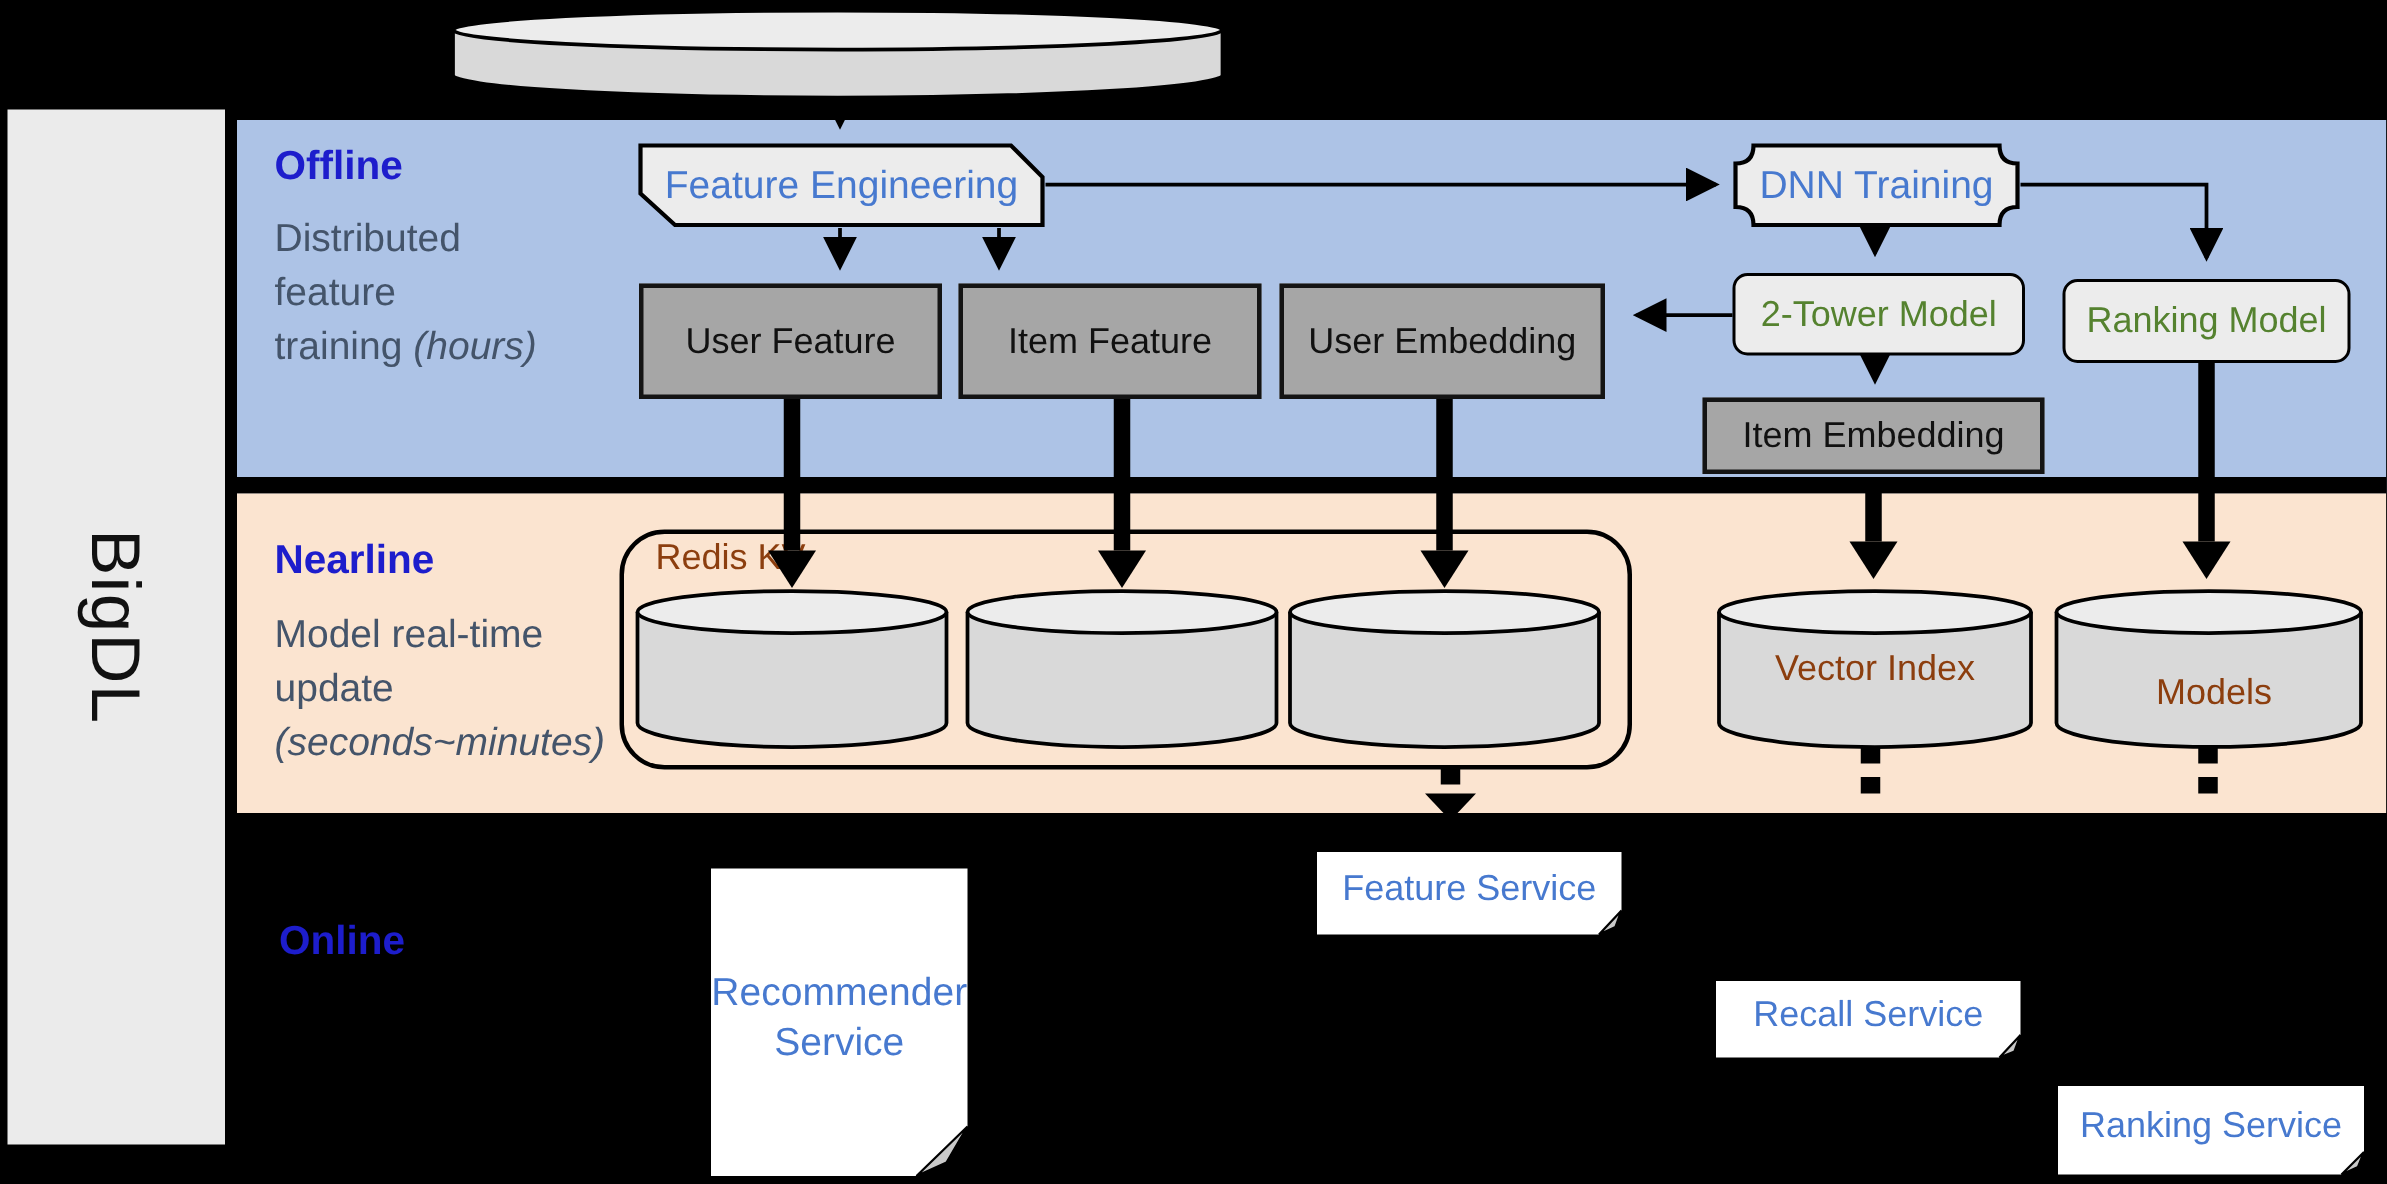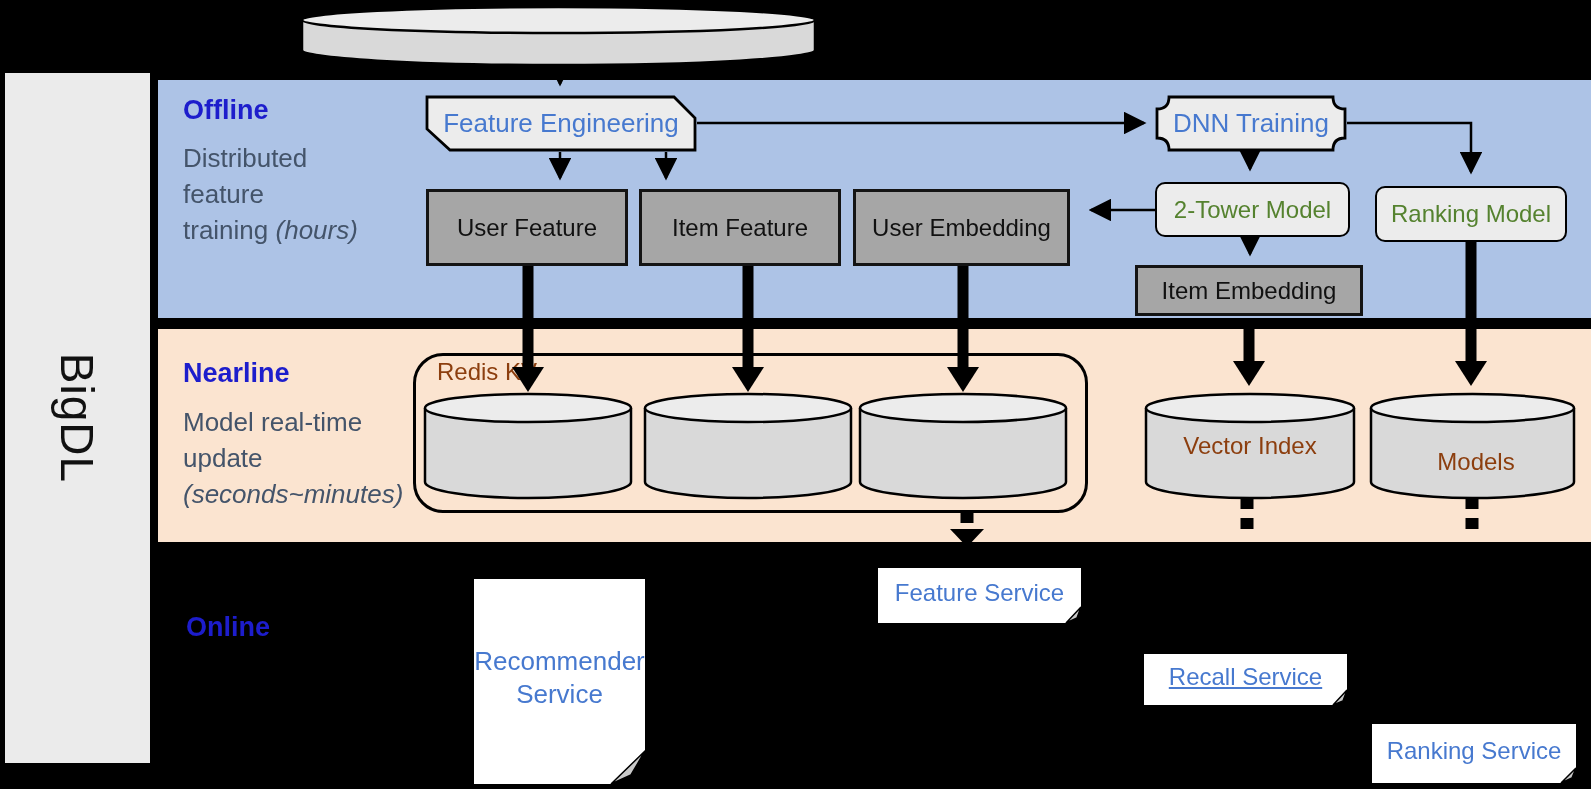--- a/index.html
+++ b/index.html
@@ -177,21 +177,21 @@
   <svg class="abs" style="left:877px;top:567px;z-index:4;" width="205" height="57">
     <path class="doc-shape" d="M1,1 H204 V40 L189,56 H1 Z"></path>
     <path class="doc-fold" d="M204,40 L189,56 L200,51 Z"></path>
   </svg>
   <div class="node-label service-label" style="left:877px;top:567px;width:205px;height:52px;z-index:5;">Feature Service</div>
 
   <svg class="abs" style="left:1143px;top:653px;z-index:4;" width="205" height="53">
     <path class="doc-shape" d="M1,1 H204 V37 L190,52 H1 Z"></path>
     <path class="doc-fold" d="M204,37 L190,52 L200,48 Z"></path>
   </svg>
-  <div class="node-label service-label" style="left:1143px;top:653px;width:205px;height:48px;z-index:5;text-decoration:underline;">Recall Service</div>
+  <div class="node-label service-label" style="left:1143px;top:653px;width:205px;height:48px;z-index:5;">Recall Service</div>
 
   <svg class="abs" style="left:1371px;top:723px;z-index:4;" width="206" height="61">
     <path class="doc-shape" d="M1,1 H205 V45 L190,60 H1 Z"></path>
     <path class="doc-fold" d="M205,45 L190,60 L201,55 Z"></path>
   </svg>
   <div class="node-label service-label" style="left:1371px;top:723px;width:206px;height:56px;z-index:5;">Ranking Service</div>
 
 </div>
 
 </body></html>

